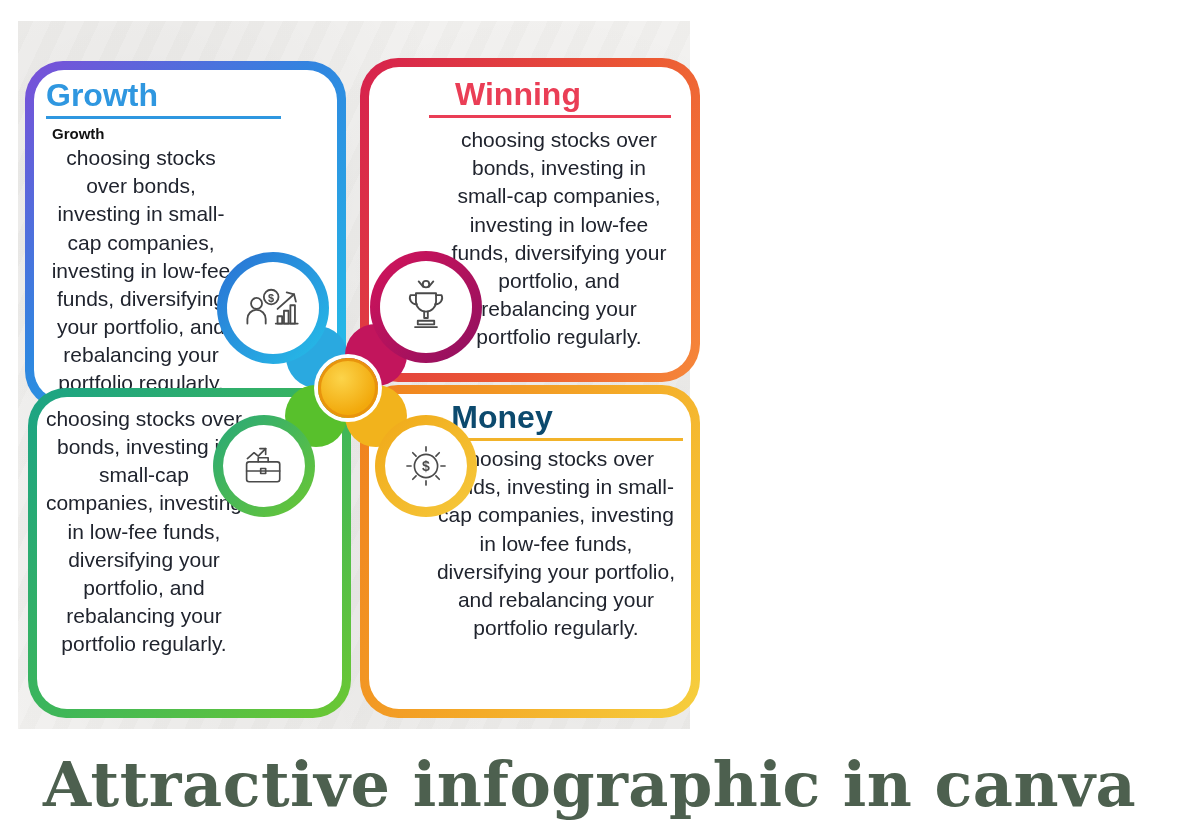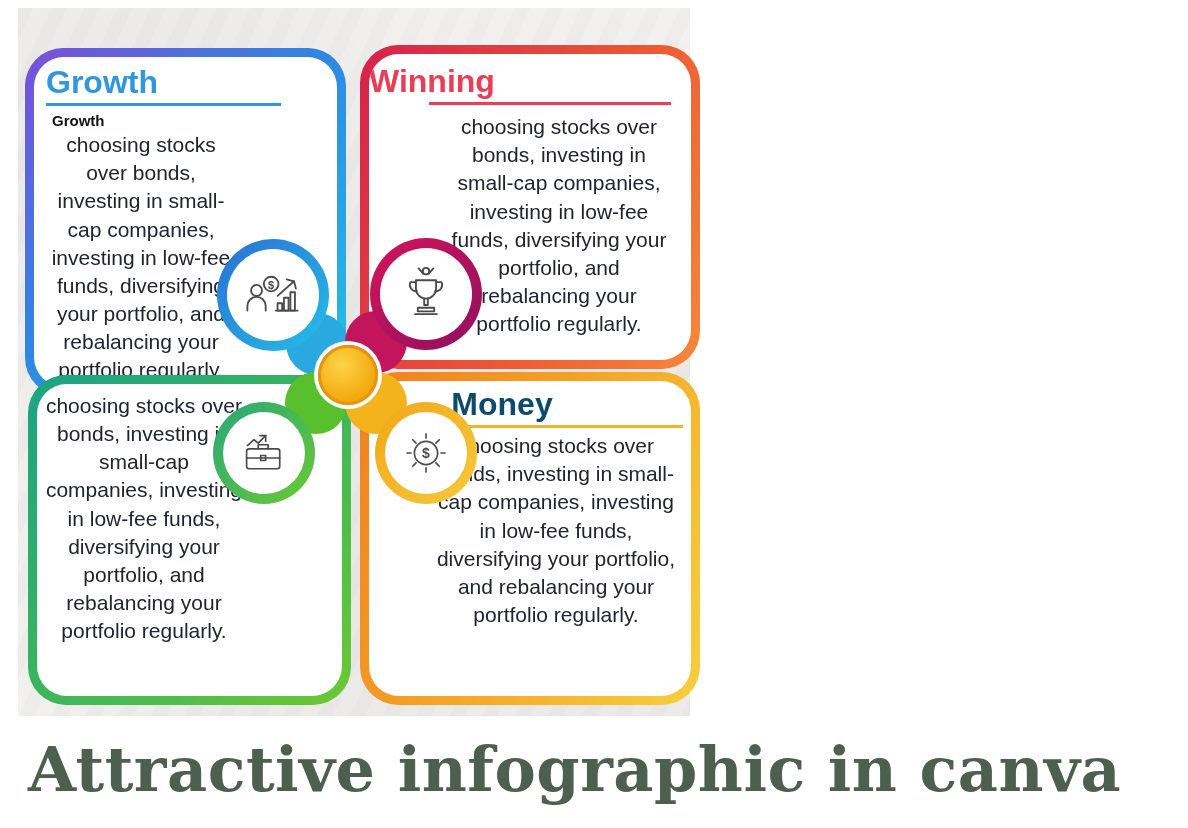--- a/index.html
+++ b/index.html
@@ -8,21 +8,21 @@
     width: 1188px;
     height: 828px;
     background: #ffffff;
     overflow: hidden;
     font-family: "Liberation Sans", sans-serif;
   }
 
   
   .infographic {
     position: absolute;
-    left: 18px; top: 8px;
+    left: 18px; top: 21px;
     width: 672px; height: 708px;
     background:
       radial-gradient(ellipse at 18% 22%, rgba(0,0,0,0.045), transparent 42%),
       radial-gradient(ellipse at 78% 35%, rgba(0,0,0,0.04), transparent 40%),
       radial-gradient(ellipse at 35% 75%, rgba(0,0,0,0.05), transparent 45%),
       radial-gradient(ellipse at 88% 85%, rgba(0,0,0,0.04), transparent 40%),
       repeating-linear-gradient(115deg, rgba(0,0,0,0.015) 0 14px, rgba(255,255,255,0.03) 14px 30px),
       #f2f1ef;
   }
 
@@ -44,21 +44,21 @@
                   background: linear-gradient(135deg, #7b4fd8 0%, #2f86e0 45%, #22c4e8 100%); }
   .card-winning { left: 342px; top: 37px;  width: 322px; height: 306px;
                   background: linear-gradient(115deg, #d6214d 0%, #ec5a33 60%, #f6883a 100%); }
   .card-sample  { left: 10px;  top: 367px; width: 305px; height: 312px;
                   background: linear-gradient(135deg, #1ba385 0%, #3bb55c 50%, #6cc832 100%); }
   .card-money   { left: 342px; top: 364px; width: 322px; height: 315px;
                   background: linear-gradient(115deg, #f07f1e 0%, #f4ab28 55%, #f6cf3e 100%); }
 
   .hd { margin: 0; font-size: 32px; font-weight: bold; line-height: 1.1; }
   .hd-growth  { color: #2f97e0; margin: 8px 0 0 12px; }
-  .hd-winning { color: #ea3e56; text-align: left; margin: 10px 24px 0 0; }
+  .hd-winning { color: #ea3e56; text-align: center; margin: 10px 24px 0 0; }
   .hd-sample  { color: #76c043; margin: 6px 0 0 26px; }
   .hd-money   { color: #0c4a6e; text-align: center; margin: 6px 56px 0 0; }
 
   .underline { height: 3px; }
   .ul-growth  { background: #2f97e0; width: 235px; margin: 3px 0 6px 12px; }
   .ul-winning { background: #ea3e56; width: 242px; margin: 3px 20px 8px auto; }
   .ul-money   { background: #f2b32a; width: 228px; margin: 3px 8px 4px auto; }
 
   .bold-label { font-size: 15px; font-weight: bold; color: #111; margin: 2px 0 0 18px; }
 
@@ -114,21 +114,21 @@
     background: radial-gradient(circle at 38% 32%, #fcd44a, #f2a90c 72%);
     border: 3px solid #e8940d;
     box-shadow: 0 0 0 4px #ffffff;
     z-index: 4;
   }
 
   
   .page-title {
     position: absolute;
     left: 28px; top: 733px;
-    margin: 0;
+    margin: 15px;
     font-family: "DejaVu Serif", serif;
     font-weight: bold;
     font-size: 62px;
     letter-spacing: 0.5px;
     color: #4d604f;
     white-space: nowrap;
   }
 </style>
 </head>
 <body>

